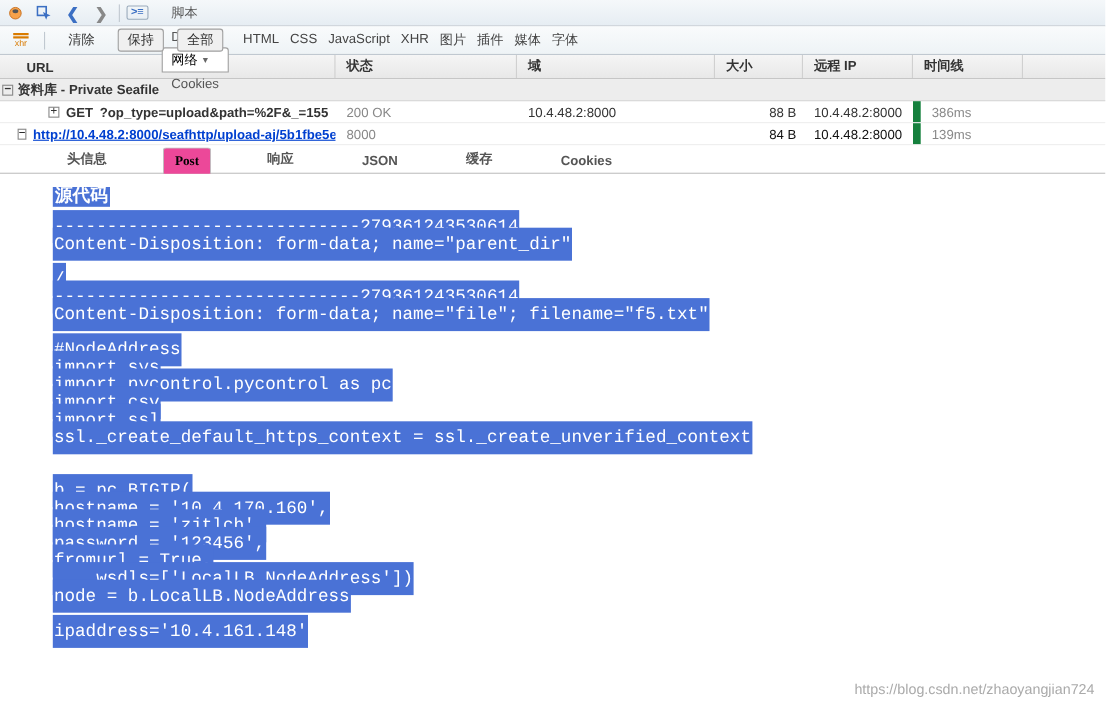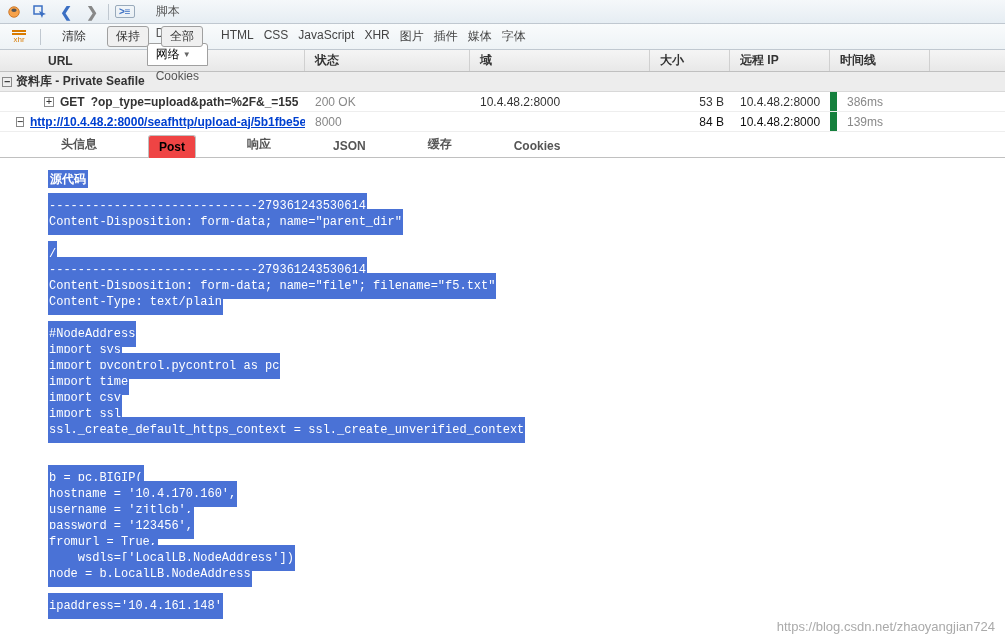--- a/index.html
+++ b/index.html
@@ -118,31 +118,32 @@
   gap: 40px;
 }
 .detail-tabs .dtab {
   padding: 4px 10px;
   font-weight: bold;
   color: #555;
   border: 1px solid transparent;
   border-bottom: none;
 }
 .detail-tabs .dtab.active {
-  background: #ef4444;
+  background: #ec4899;
   color: #000;
   border-color: #c0c0c0;
   border-radius: 3px 3px 0 0;
   position: relative;
   top: 1px;
+  font-family: Liberation Serif, serif;
 }
 .source-panel {
   padding: 12px 12px 12px 48px;
   font-family: Consolas, "Courier New", monospace;
-  font-size: 12px;
+  font-size: 16px;
   line-height: 16px;
   overflow: auto;
   height: calc(644px - 24px - 26px - 22px - 20px - 20px - 20px - 26px);
 }
 .src-title {
   background: #4a72d6;
   color: #fff;
   font-weight: bold;
   padding: 1px 2px;
   display: inline-block;
@@ -232,21 +233,21 @@
     <span>JavaScript</span>
     <span>XHR</span>
     <span>图片</span>
     <span>插件</span>
     <span>媒体</span>
     <span>字体</span>
   </div>
 </div>
 
 <div class="col-headers">
-  <div style="padding-left:48px">
+  <div style="padding-left:24px">
       <span>URL</span>
     </div>
   <div>
       <span>状态</span>
     </div>
   <div>
       <span>域</span>
     </div>
   <div>
       <span>大小</span>
@@ -266,21 +267,21 @@
 
 <div class="req-row">
   <div class="url-cell">
     <span style="width:28px"></span>
     <span class="expander">+</span>
     <b>GET</b>
     <span style="font-weight:bold">?op_type=upload&amp;path=%2F&amp;_=155</span>
   </div>
   <div class="status-cell">200 OK</div>
   <div>10.4.48.2:8000</div>
-  <div class="size-cell">53 B</div>
+  <div class="size-cell">88 B</div>
   <div>10.4.48.2:8000</div>
   <div class="timeline-cell">386ms</div>
 </div>
 
 <div class="req-row selected">
   <div class="url-cell">
     <span style="width:28px"></span>
     <span class="expander">−</span>
     <span class="url-link">http://10.4.48.2:8000/seafhttp/upload-aj/5b1fbe5e-1163-4aae-893e-9de2d17e8d06</span>
   </div>
@@ -302,34 +303,32 @@
 
 <div class="source-panel">
   <span class="src-title">源代码</span>
   <div id="source-lines">
       <div class="src-line"><span class="hl">-----------------------------279361243530614</span></div>
       <div class="src-line"><span class="hl">Content-Disposition: form-data; name="parent_dir"</span></div>
       <div class="src-line">&nbsp;</div>
       <div class="src-line"><span class="hl">/</span></div>
       <div class="src-line"><span class="hl">-----------------------------279361243530614</span></div>
       <div class="src-line"><span class="hl">Content-Disposition: form-data; name="file"; filename="f5.txt"</span></div>
-      <div class="src-line"><span class="hl">Content-Type: text/plain</span></div>
       <div class="src-line">&nbsp;</div>
       <div class="src-line"><span class="hl">#NodeAddress</span></div>
       <div class="src-line"><span class="hl">import sys</span></div>
       <div class="src-line"><span class="hl">import pycontrol.pycontrol as pc</span></div>
-      <div class="src-line"><span class="hl">import time</span></div>
       <div class="src-line"><span class="hl">import csv</span></div>
       <div class="src-line"><span class="hl">import ssl</span></div>
       <div class="src-line"><span class="hl">ssl._create_default_https_context = ssl._create_unverified_context</span></div>
       <div class="src-line">&nbsp;</div>
       <div class="src-line">&nbsp;</div>
       <div class="src-line"><span class="hl">b = pc.BIGIP(</span></div>
       <div class="src-line"><span class="hl">hostname = '10.4.170.160',</span></div>
-      <div class="src-line"><span class="hl">username = 'zjtlcb',</span></div>
+      <div class="src-line"><span class="hl">hostname = 'zjtlcb',</span></div>
       <div class="src-line"><span class="hl">password = '123456',</span></div>
       <div class="src-line"><span class="hl">fromurl = True,</span></div>
       <div class="src-line"><span class="hl">    wsdls=['LocalLB.NodeAddress'])</span></div>
       <div class="src-line"><span class="hl">node = b.LocalLB.NodeAddress</span></div>
       <div class="src-line">&nbsp;</div>
       <div class="src-line"><span class="hl">ipaddress='10.4.161.148'</span></div>
     </div>
 </div>
 
 <div class="watermark">https://blog.csdn.net/zhaoyangjian724</div>

